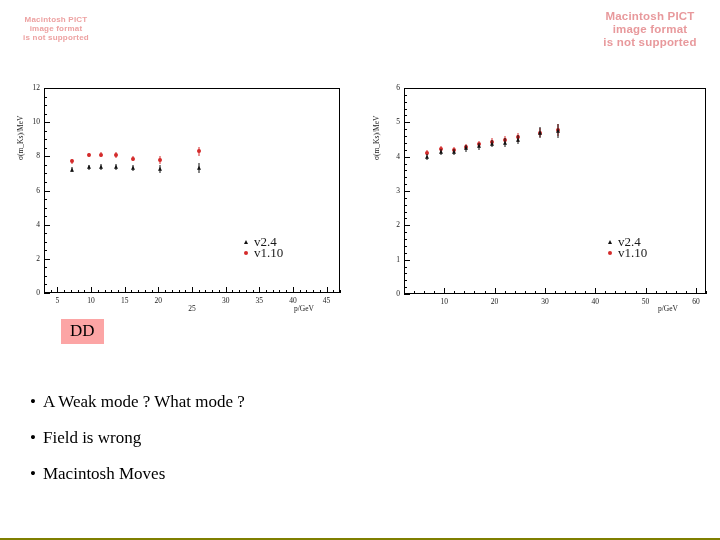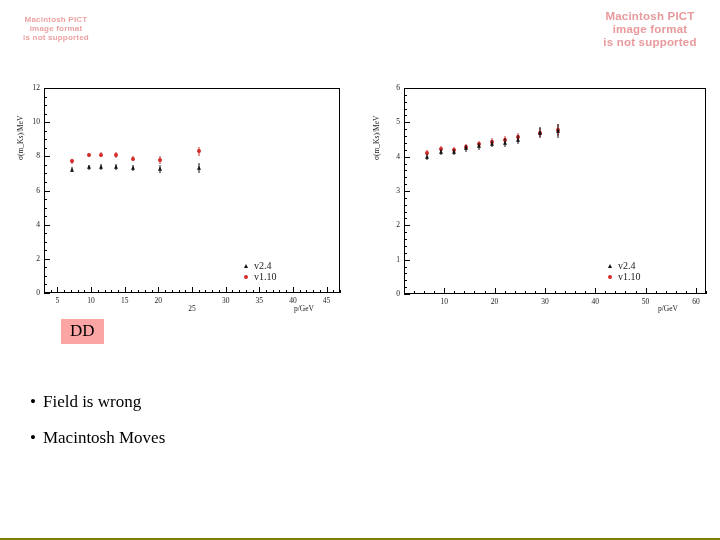--- a/index.html
+++ b/index.html
@@ -144,23 +144,22 @@
     border-bottom: 4.4px solid currentColor;
     transform: translate(-50%, -55%);
   }
   .series-v110 { color: #d42b2b; }
   .series-v24  { color: #111111; }
 
   
   .legend {
     position: absolute;
     font-family: "Liberation Serif", serif;
-    font-size: 10px;
+    font-size: 13px;
     color: #1a1a1a;
-    margin-top: 24px;
   }
   .plot.left  .legend { left: 236px; top: 158px; }
   .plot.right .legend { left: 240px; top: 158px; }
   .legend-row {
     display: flex;
     align-items: center;
     height: 11px;
     gap: 5px;
   }
   .legend-marker {
@@ -601,20 +600,23 @@
           </span>
         <span>v1.10</span>
       </div>
     </div>
 
   </div>
 
 
   <div class="bullets">
     <div class="bullet">
+      <span class="dot">•</span><span>A Weak mode ? What mode ?</span>
+    </div>
+    <div class="bullet">
       <span class="dot">•</span><span>Field is wrong</span>
     </div>
     <div class="bullet">
       <span class="dot">•</span><span>Macintosh Moves</span>
     </div>
   </div>
 
 </div>
 
 </body></html>

